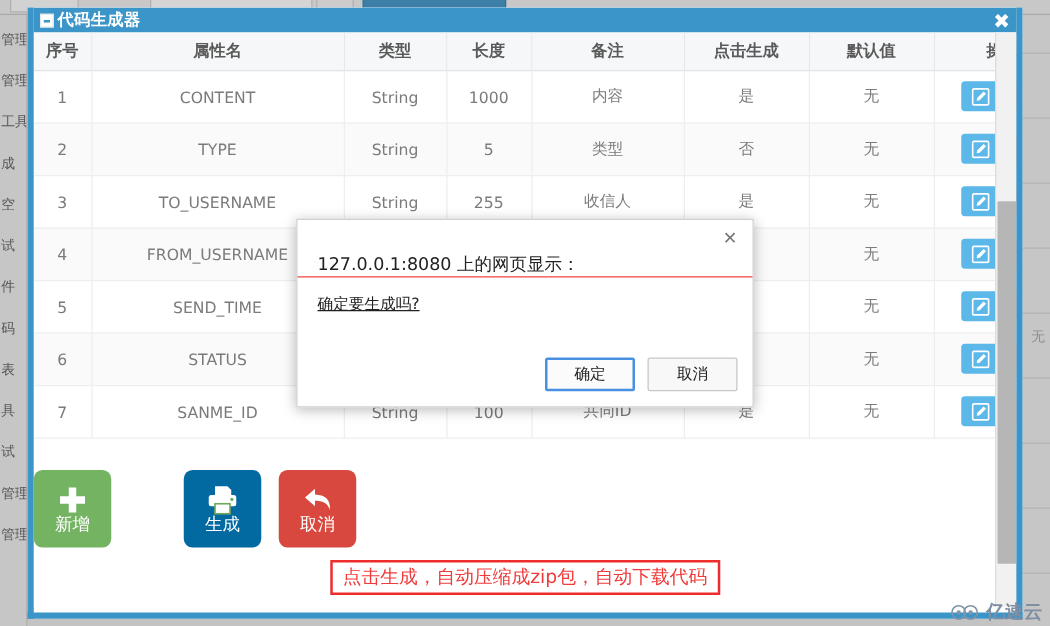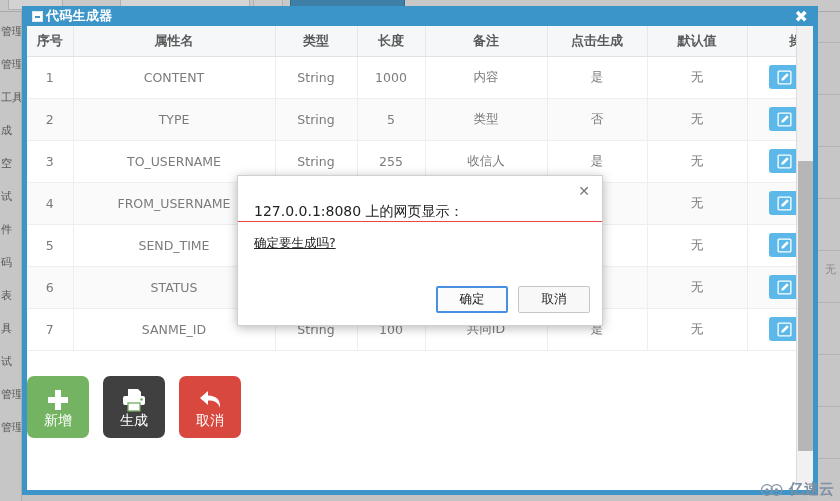--- a/index.html
+++ b/index.html
@@ -156,21 +156,21 @@
   }
   .big-btn {
     width: 62px; height: 62px; border-radius: 7px;
     display: flex; flex-direction: column; align-items: center; justify-content: center;
     color: #ffffff; font-size: 14px; cursor: pointer; border: none;
     font-family: "DejaVu Sans", "Liberation Sans", sans-serif;
   }
   .big-btn .bb-icon { height: 28px; display:flex; align-items:center; justify-content:center; }
   .big-btn .bb-label { margin-top: -1px; line-height: 1.1; }
   .bb-green { background: #73b362; }
-  .bb-green2 { background: #404040; }
+  .bb-green2 { background: #0369a1; margin-left: 44px; }
   .bb-red   { background: #d8483f; }
 
   
   #annotation {
     position: absolute; left: 50%; transform: translateX(-50%);
     bottom: 10px;
     border: 2px solid #ef2c2c;
     padding: 2px 8px 3px 8px;
     color: #ef3b3b; font-size: 15px; white-space: nowrap;
     background: #fff;
@@ -547,20 +547,21 @@
       <button class="big-btn bb-red">
         <span class="bb-icon">
           <svg width="26" height="24" viewBox="0 0 26 24">
             <path d="M11 3 L3 10 L11 17 V12.5 C17 12.5 21 14 23 20 C23.5 11 19 8 11 7.5 Z" fill="#ffffff"></path>
           </svg>
         </span>
         <span class="bb-label">取消</span>
       </button>
     </div>
 
+    <div id="annotation">点击生成，自动压缩成zip包，自动下载代码</div>
 
   </div>
 </div>
 
 <div id="confirm-dialog">
   <div id="cd-header">
     <span id="cd-origin">127.0.0.1:8080 上的网页显示：</span>
     <span id="cd-close">✕</span>
   </div>
   <div id="cd-message">确定要生成吗?</div>

